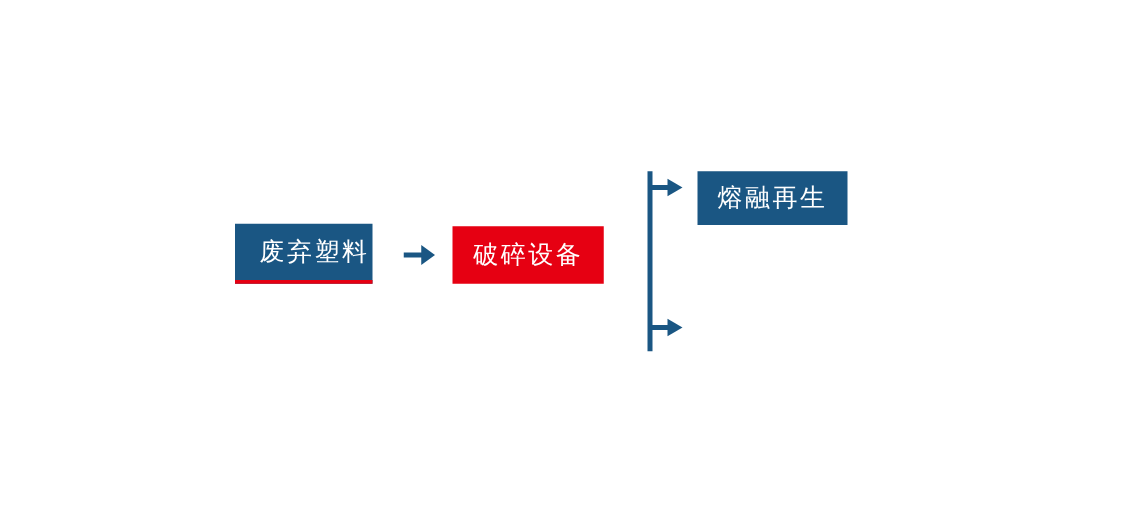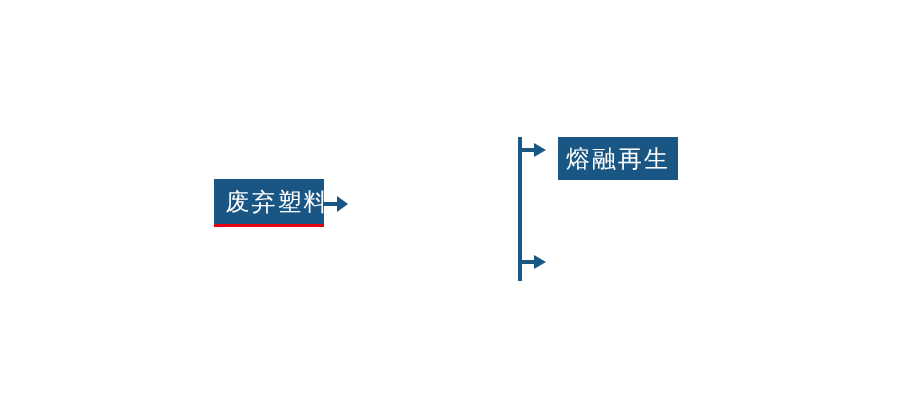--- a/index.html
+++ b/index.html
@@ -17,28 +17,28 @@
   }
   .node {
     position: absolute;
     display: flex;
     align-items: center;
     justify-content: center;
     box-sizing: border-box;
   }
   .node-label {
     color: #ffffff;
-    font-size: 24px;
+    font-size: 20px;
     font-weight: 300;
     letter-spacing: 2px;
     white-space: nowrap;
     line-height: 1;
   }
   .node-source {
-    left: 214px;
+    left: 188px;
     top: 179px;
     width: 110px;
     height: 48px;
     background: #1a5683;
     border-bottom: 3px solid #e60012;
     padding-left: 17px;
   }
   .node-process {
     left: 362px;
     top: 181px;
@@ -78,20 +78,23 @@
 
   <div class="node node-source">
     <span class="node-label">废弃塑料</span>
   </div>
 
   <svg class="main-arrow" width="28" height="26" viewBox="0 0 28 26">
     <line x1="1" y1="13" x2="17" y2="13" stroke="#1a5683" stroke-width="4"></line>
     <polygon points="15,5 26,13 15,21" fill="#1a5683"></polygon>
   </svg>
 
+  <div class="node node-process">
+    <span class="node-label">破碎设备</span>
+  </div>
 
   <svg class="branch-connector" width="34" height="150" viewBox="0 0 34 150">
     <line x1="4" y1="2" x2="4" y2="146" stroke="#1a5683" stroke-width="4"></line>
     <g>
       <line x1="5" y1="15" x2="20" y2="15" stroke="#1a5683" stroke-width="4"></line>
       <polygon points="18,8 30,15 18,22" fill="#1a5683"></polygon>
     </g>
     <g>
       <line x1="5" y1="127" x2="20" y2="127" stroke="#1a5683" stroke-width="4"></line>
       <polygon points="18,120 30,127 18,134" fill="#1a5683"></polygon>

